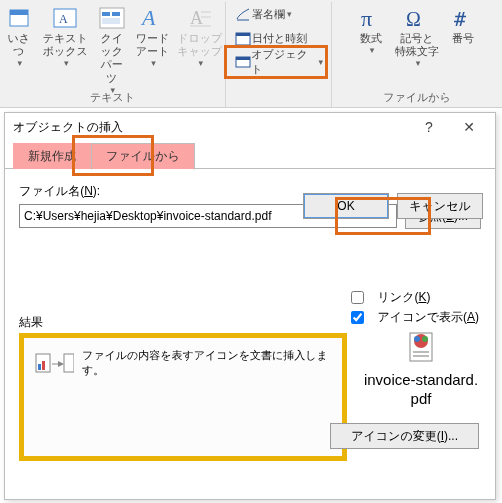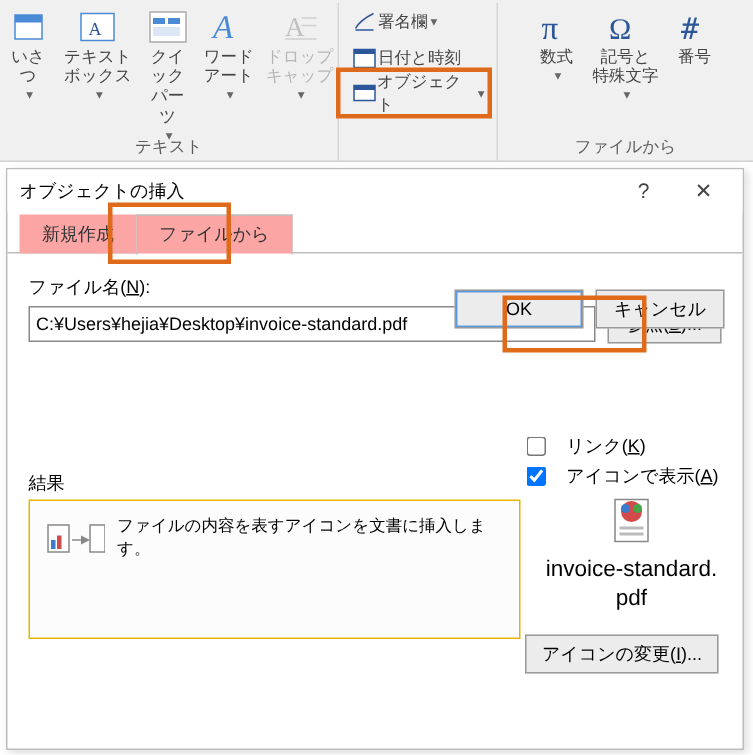--- a/index.html
+++ b/index.html
@@ -101,35 +101,35 @@
   }
   .checks{ position:absolute; right:16px; top:120px; font-size:12px;}
   .checks label{ display:flex; align-items:center; gap:14px; margin-bottom:3px;}
   .checks input{ margin:0;}
   .result-box{
     position:absolute; left:14px; top:145px; width:330px; height:125px;
     border: none;
   }
   .result-title{ font-size:12px; margin-bottom:2px;}
   .result-frame{
-     border:1px solid #eab308; width:328px; height:93px;
+     border:5px solid #eab308; width:328px; height:128px;
      display:flex; align-items:flex-start; padding:10px; box-sizing:border-box; gap:8px;
      background:#fcfcfc;
   }
   .result-frame .ic { width:40px; height:32px; flex-shrink:0;}
   .result-frame .txt{ font-size:11px; line-height:1.4;}
   .preview{
     position:absolute; right:16px; top:158px; width:116px;
     display:flex; flex-direction:column; align-items:center;
   }
   .preview .ic{ width:42px; height:40px;}
   .preview .cap{ font-size:15px; text-align:center; margin-top:4px; line-height:1.25;}
   .change-icon-btn{
     position:absolute; right:16px; top:254px;
-    height:26px; padding:3px 10px; background:#ececec; border:1px solid #999;
+    height:26px; padding:3px 20px; background:#ececec; border:1px solid #999;
     font-size:12px; font-family:inherit;
   }
   .dlg-buttons{
     position:absolute; right:12px; bottom:10px; display:flex; gap:8px;
   }
   .dlg-buttons button{
     width:86px; height:26px; background:#ececec; border:1px solid #999;
     font-size:12px; font-family:inherit;
   }
   .dlg-buttons button.default{ border:1px solid #37acc; box-shadow:0 0 0 1px #5a9be0 inset;}

